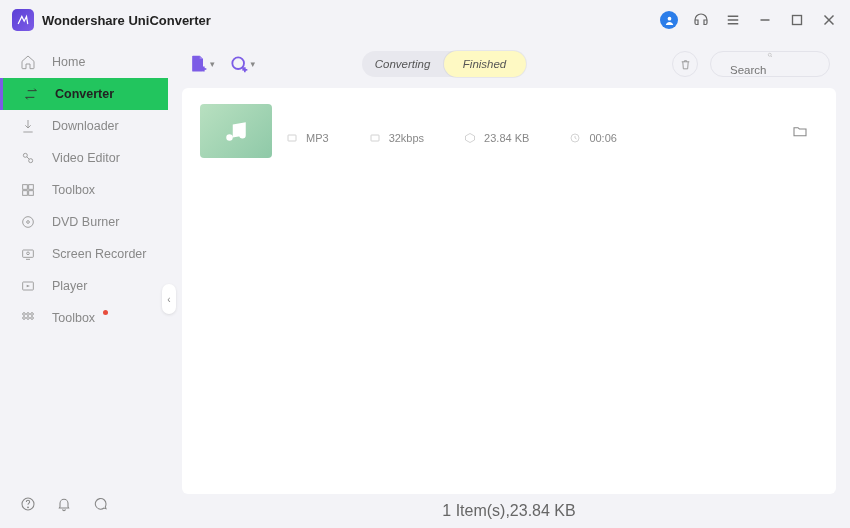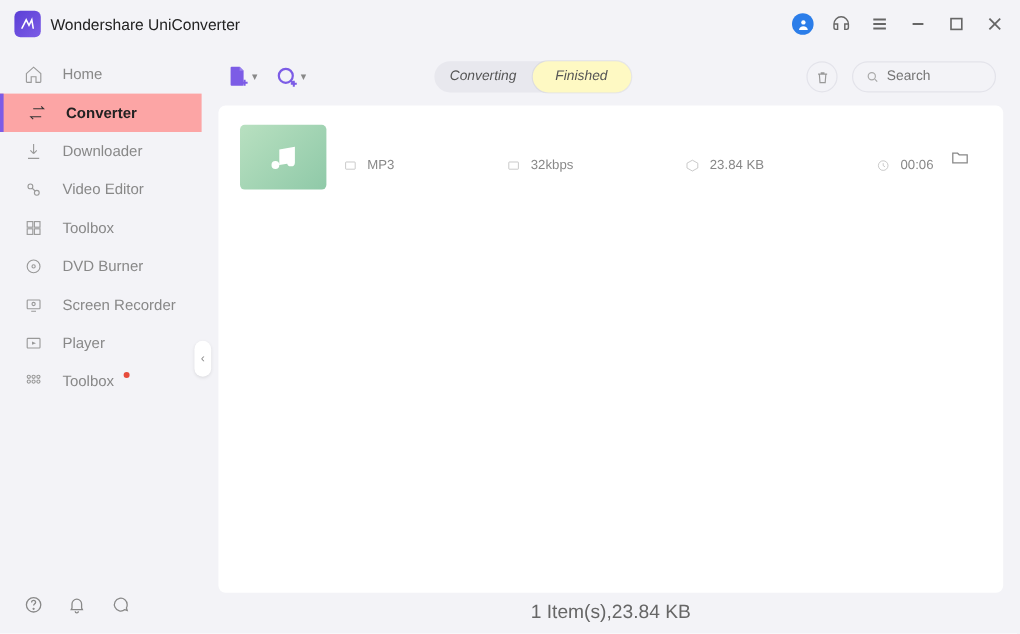--- a/index.html
+++ b/index.html
@@ -19,21 +19,21 @@
   padding: 0 12px;
 }
 .titlebar-left { display: flex; align-items: center; gap: 8px; }
 .app-logo {
   width: 22px; height: 22px;
   background: linear-gradient(135deg, #5b3fd6, #7c5ce6);
   border-radius: 5px;
   display: flex; align-items: center; justify-content: center;
 }
 .app-logo svg { width: 14px; height: 14px; }
-.app-title { font-size: 13px; color: #222; font-weight: 400; }
+.app-title { font-size: 13px; color: #222; font-weight: 700; }
 .titlebar-right { margin-left: auto; display: flex; align-items: center; gap: 14px; }
 .titlebar-right .tb-icon {
   width: 18px; height: 18px;
   display: flex; align-items: center; justify-content: center;
   color: #666; cursor: pointer;
 }
 .avatar-circle {
   width: 20px; height: 20px; border-radius: 50%;
   background: #2b7de9; display: flex; align-items: center; justify-content: center;
 }
@@ -51,21 +51,21 @@
 }
 .nav-item {
   display: flex; align-items: center; gap: 16px;
   height: 32px; padding: 0 20px;
   color: #888; cursor: pointer;
   font-size: 12.5px;
   margin-bottom: 0;
 }
 .nav-item + .nav-item { margin-top: 0; }
 .nav-item.active {
-  background: #fca5a5;
+  background: #22c55e;
   color: #222; font-weight: 700;
   border-left: 3px solid #7c5ce6;
 }
 .nav-item .nav-icon { width: 16px; height: 16px; flex-shrink: 0; }
 .nav-item .nav-icon svg { width: 100%; height: 100%; stroke: #999; fill: none; stroke-width: 1.4; }
 .nav-item.active .nav-icon svg { stroke: #333; }
 .nav-item .dot {
   width: 5px; height: 5px; background: #e74c3c; border-radius: 50%;
   position: relative; top: -6px; left: -8px;
 }
@@ -128,21 +128,21 @@
 .toolbar-right { display: flex; align-items: center; gap: 12px; }
 .trash-btn {
   width: 26px; height: 26px;
   border: 1px solid #e3e3ea; border-radius: 13px;
   display: flex; align-items: center; justify-content: center;
   cursor: pointer;
 }
 .search-box {
   width: 120px; height: 26px;
   border: 1px solid #e3e3ea; border-radius: 13px;
-  display: flex; align-items: center; padding: 0 10px; gap: 6px;
+  display: flex; align-items: center; padding: 0 10px; gap: 6px; flex-direction: column;
 }
 .search-box input {
   border: none; outline: none; background: transparent;
   font-size: 11.5px; width: 80px; color: #555;
 }
 
 
 .file-area {
   flex: 1;
   background: #fff;
@@ -159,21 +159,21 @@
   width: 72px; height: 54px;
   border-radius: 4px;
   background: linear-gradient(135deg, #b8e0c0, #8fc9a8);
   display: flex; align-items: center; justify-content: center;
 }
 .thumb svg { width: 26px; height: 26px; fill: #fff; }
 .file-meta { flex: 1; }
 .file-name-row { display: flex; align-items: center; gap: 12px; }
 .file-name { font-size: 13px; color: #333; }
 .edit-icon { width: 14px; height: 14px; color: #888; cursor: pointer; }
-.file-stats { display: flex; gap: 40px; margin-top: 14px; justify-content: space-between; }
+.file-stats { display: flex; gap: 40px; margin-top: 14px; }
 .stat { display: flex; align-items: center; gap: 8px; font-size: 11px; color: #888; }
 .stat .sicon { width: 12px; height: 12px; display: flex; align-items: center; justify-content: center; }
 .stat .sicon svg { width: 12px; height: 12px; stroke: #bbb; fill: none; stroke-width: 1.3; }
 .folder-btn {
   width: 16px; height: 16px; color: #888; cursor: pointer;
   margin-right: 10px;
 }
 
 
 .statusbar {

